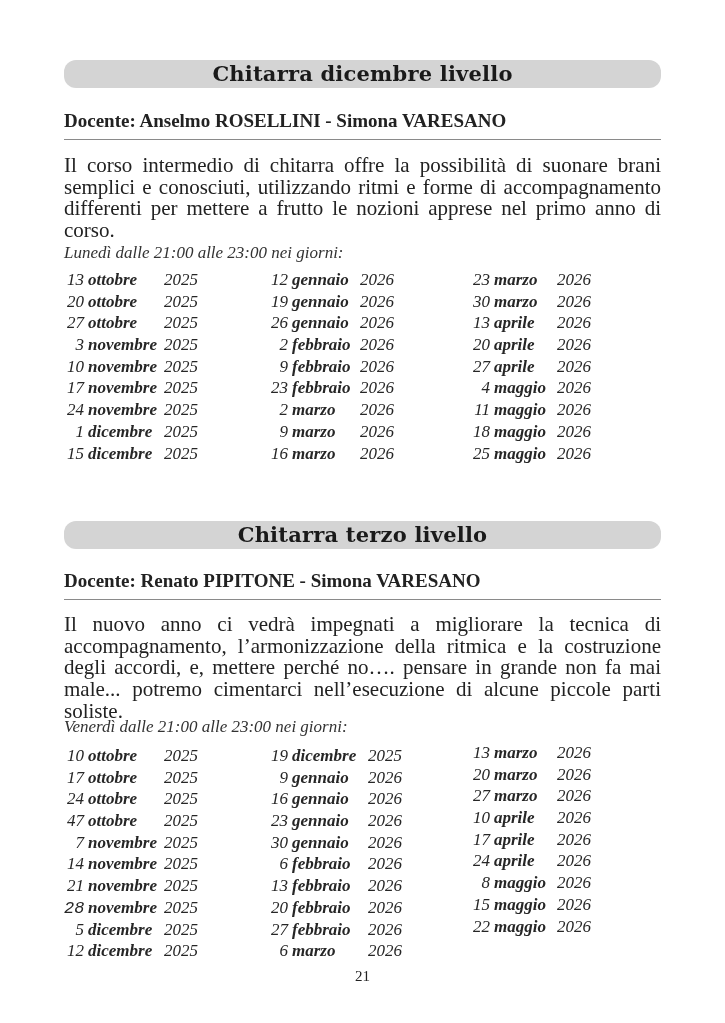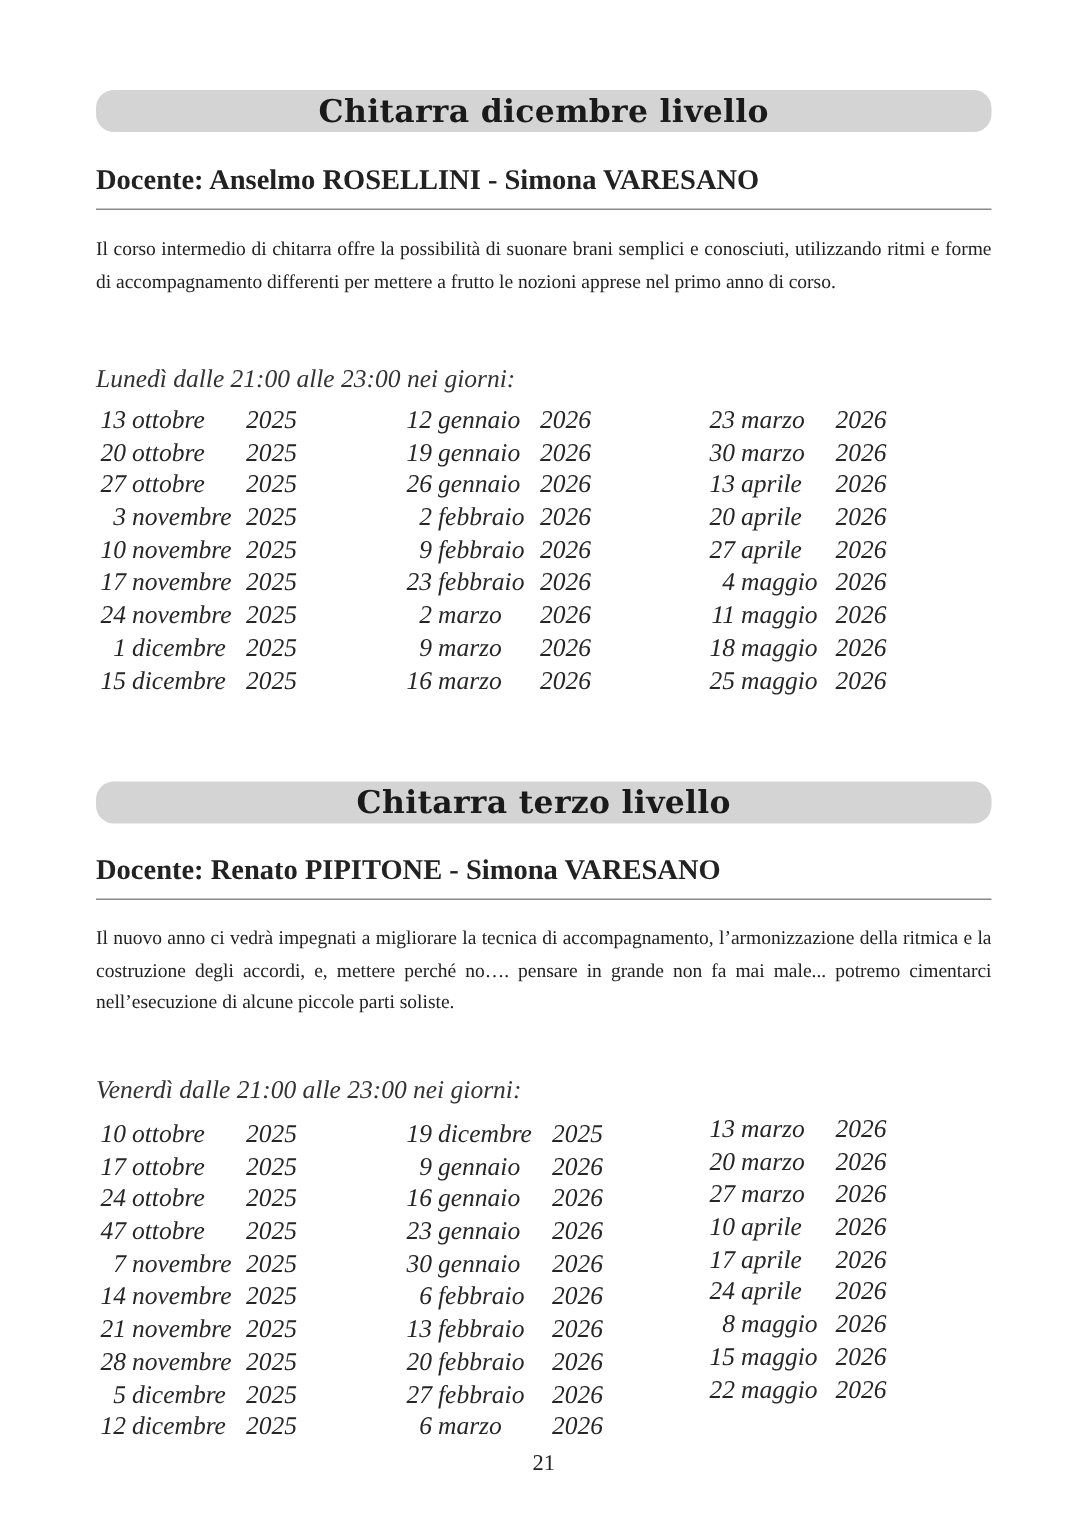--- a/index.html
+++ b/index.html
@@ -46,21 +46,21 @@
       font-weight: bold;
       color: #222;
       padding-bottom: 7px;
       border-bottom: 1.5px solid #8a8a8a;
     }
     .docente .lbl { font-weight: bold; }
     .desc {
       position: absolute;
       left: 0;
       width: 597px;
-      font-size: 13px;
+      font-size: 21px;
       line-height: 21.7px;
       color: #222;
       text-align: justify;
     }
     .schedule-note {
       position: absolute;
       left: 0;
       font-size: 17px;
       font-style: italic;
       color: #333;
@@ -76,20 +76,21 @@
       line-height: 21.7px;
       white-space: nowrap;
       position: relative;
     }
     .row .d {
       display: inline-block;
       text-align: right;
     }
     .row .m {
       display: inline-block;
+      font-weight: bold;
     }
     .row .y {
       position: absolute;
       top: 0;
     }
     .page-number {
       position: absolute;
       left: 0;
       width: 725px;
       top: 968px;
@@ -158,21 +159,21 @@
   <div class="schedule-note" style="top:717px;">Venerdì dalle 21:00 alle 23:00 nei giorni:</div>
 
   <div class="col" id="s1c0" style="left:0px; top:745px;">
       <div class="row"><span class="d" style="width: 20px;">10</span><span class="m" style="margin-left: 4px;">ottobre</span><span class="y" style="left: 100px;">2025</span></div>
       <div class="row"><span class="d" style="width: 20px;">17</span><span class="m" style="margin-left: 4px;">ottobre</span><span class="y" style="left: 100px;">2025</span></div>
       <div class="row"><span class="d" style="width: 20px;">24</span><span class="m" style="margin-left: 4px;">ottobre</span><span class="y" style="left: 100px;">2025</span></div>
       <div class="row"><span class="d" style="width: 20px;">47</span><span class="m" style="margin-left: 4px;">ottobre</span><span class="y" style="left: 100px;">2025</span></div>
       <div class="row"><span class="d" style="width: 20px;">7</span><span class="m" style="margin-left: 4px;">novembre</span><span class="y" style="left: 100px;">2025</span></div>
       <div class="row"><span class="d" style="width: 20px;">14</span><span class="m" style="margin-left: 4px;">novembre</span><span class="y" style="left: 100px;">2025</span></div>
       <div class="row"><span class="d" style="width: 20px;">21</span><span class="m" style="margin-left: 4px;">novembre</span><span class="y" style="left: 100px;">2025</span></div>
-      <div class="row"><span class="d" style="width: 20px;">28</span><span class="m" style="margin-left: 4px;">novembre</span><span class="y" style="left: 100px;">2025</span></div>
+      <div class="row"><span class="d" style="width: 20px; font-family: Liberation Mono, monospace;">28</span><span class="m" style="margin-left: 4px;">novembre</span><span class="y" style="left: 100px;">2025</span></div>
       <div class="row"><span class="d" style="width: 20px;">5</span><span class="m" style="margin-left: 4px;">dicembre</span><span class="y" style="left: 100px;">2025</span></div>
       <div class="row"><span class="d" style="width: 20px;">12</span><span class="m" style="margin-left: 4px;">dicembre</span><span class="y" style="left: 100px;">2025</span></div>
     </div>
   <div class="col" id="s1c1" style="left:204px; top:745px;">
       <div class="row"><span class="d" style="width: 20px;">19</span><span class="m" style="margin-left: 4px;">dicembre</span><span class="y" style="left: 100px;">2025</span></div>
       <div class="row"><span class="d" style="width: 20px;">9</span><span class="m" style="margin-left: 4px;">gennaio</span><span class="y" style="left: 100px;">2026</span></div>
       <div class="row"><span class="d" style="width: 20px;">16</span><span class="m" style="margin-left: 4px;">gennaio</span><span class="y" style="left: 100px;">2026</span></div>
       <div class="row"><span class="d" style="width: 20px;">23</span><span class="m" style="margin-left: 4px;">gennaio</span><span class="y" style="left: 100px;">2026</span></div>
       <div class="row"><span class="d" style="width: 20px;">30</span><span class="m" style="margin-left: 4px;">gennaio</span><span class="y" style="left: 100px;">2026</span></div>
       <div class="row"><span class="d" style="width: 20px;">6</span><span class="m" style="margin-left: 4px;">febbraio</span><span class="y" style="left: 100px;">2026</span></div>

